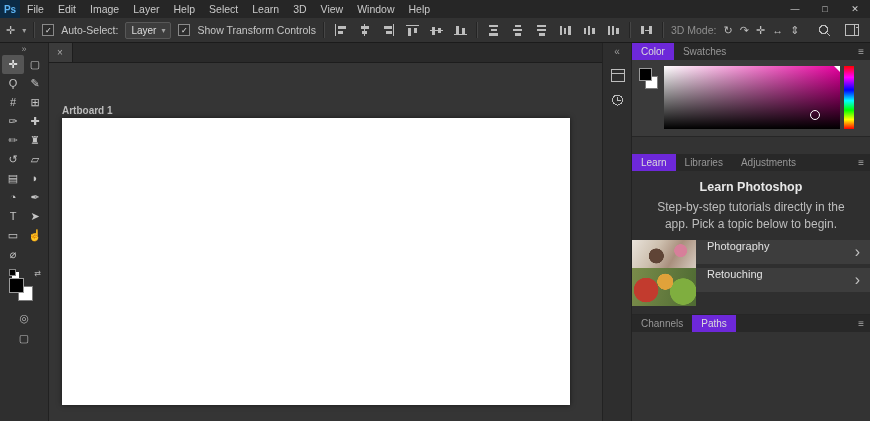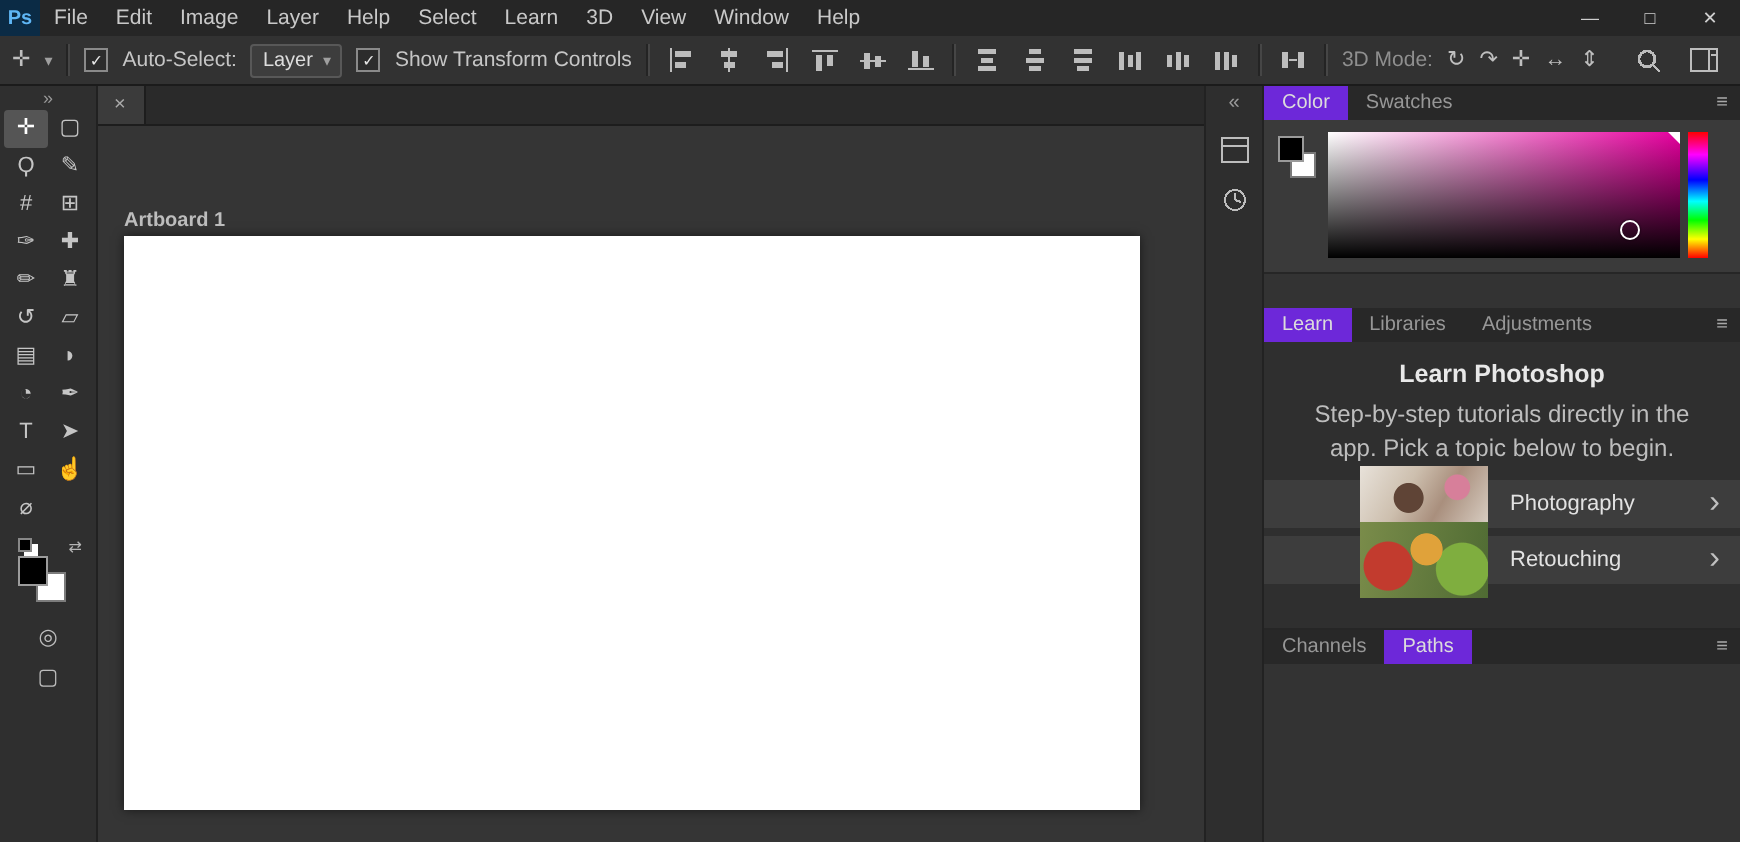--- a/index.html
+++ b/index.html
@@ -70,21 +70,21 @@
     background:linear-gradient(to top,#000,rgba(0,0,0,0)),linear-gradient(to right,#fff,#e6009e);}
   .spectrum-corner{position:absolute;right:0;top:0;width:0;height:0;
     border-top:6px solid #fff;border-left:6px solid transparent;}
   .picker-ring{position:absolute;left:146px;top:44px;width:8px;height:8px;border:1.5px solid #fff;
     border-radius:50%;box-shadow:0 0 1px #000;}
   .huebar{position:absolute;left:212px;top:6px;width:10px;height:63px;
     background:linear-gradient(to bottom,#ff0000,#ff00ff 18%,#0000ff 38%,#00ffff 55%,#00ff00 70%,#ffff00 85%,#ff0000);}
   .learn-content{background:#2f2f2f;height:143px;border-bottom:1px solid #262626;overflow:hidden;}
   .learn-title{text-align:center;font-size:12.5px;font-weight:bold;color:#e8e8e8;margin-top:9px;}
   .learn-desc{text-align:center;font-size:12px;color:#bdbdbd;line-height:1.4;margin:5px 16px 7px;}
-  .learn-item{position:relative;height:24px;background:#3d3d3d;margin:0 0 4px 0;display:flex;align-items:center;padding-left:48px;}
+  .learn-item{position:relative;height:24px;background:#3d3d3d;margin:0 0 4px 0;display:flex;align-items:flex-start;}
   .thumb{width:64px;height:38px;flex:0 0 64px;}
   .thumb-photography{background:
     radial-gradient(circle at 38% 42%,#5f4436 0 16%,rgba(0,0,0,0) 17%),
     radial-gradient(circle at 76% 28%,#d77f9a 0 11%,rgba(0,0,0,0) 12%),
     linear-gradient(120deg,#e8e2da 0%,#cdbfae 35%,#a98f7d 60%,#e0d8ce 100%);}
   .thumb-retouching{background:
     radial-gradient(circle at 22% 58%,#c23b2e 0 22%,rgba(0,0,0,0) 23%),
     radial-gradient(circle at 52% 36%,#e0a23a 0 19%,rgba(0,0,0,0) 20%),
     radial-gradient(circle at 80% 62%,#7fae3f 0 23%,rgba(0,0,0,0) 24%),
     linear-gradient(100deg,#7a8c4a,#4f6b33);}

